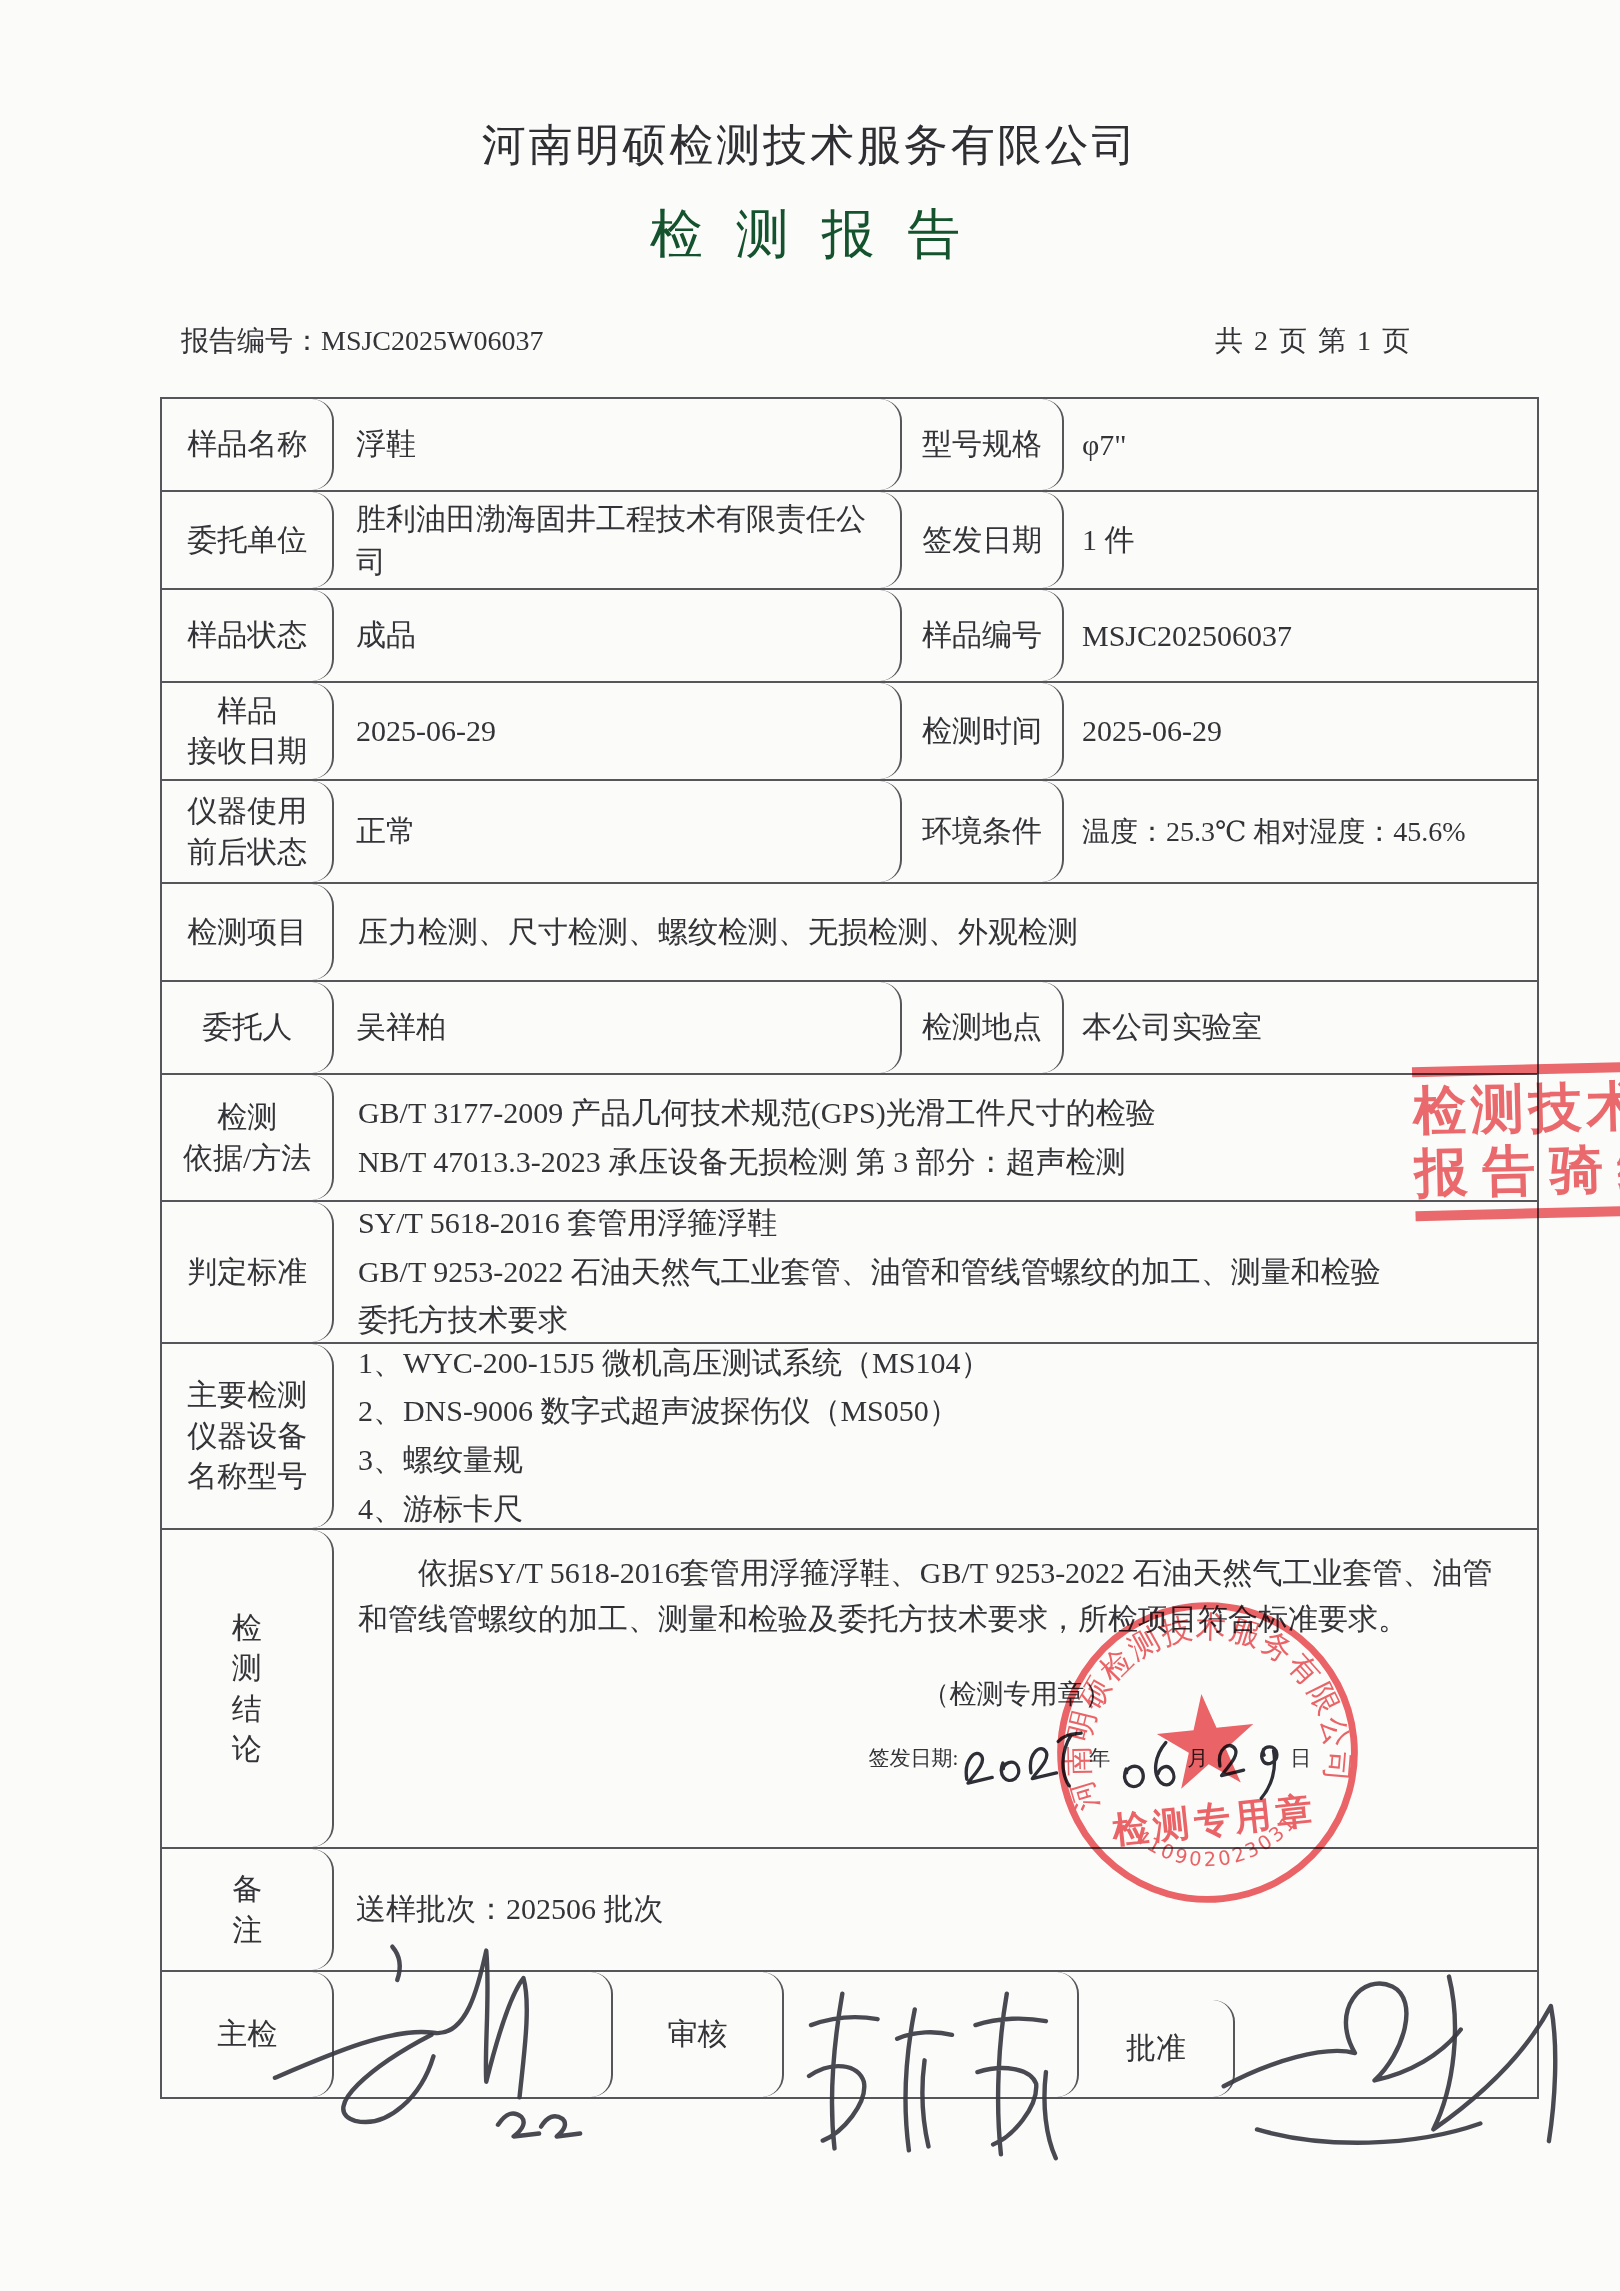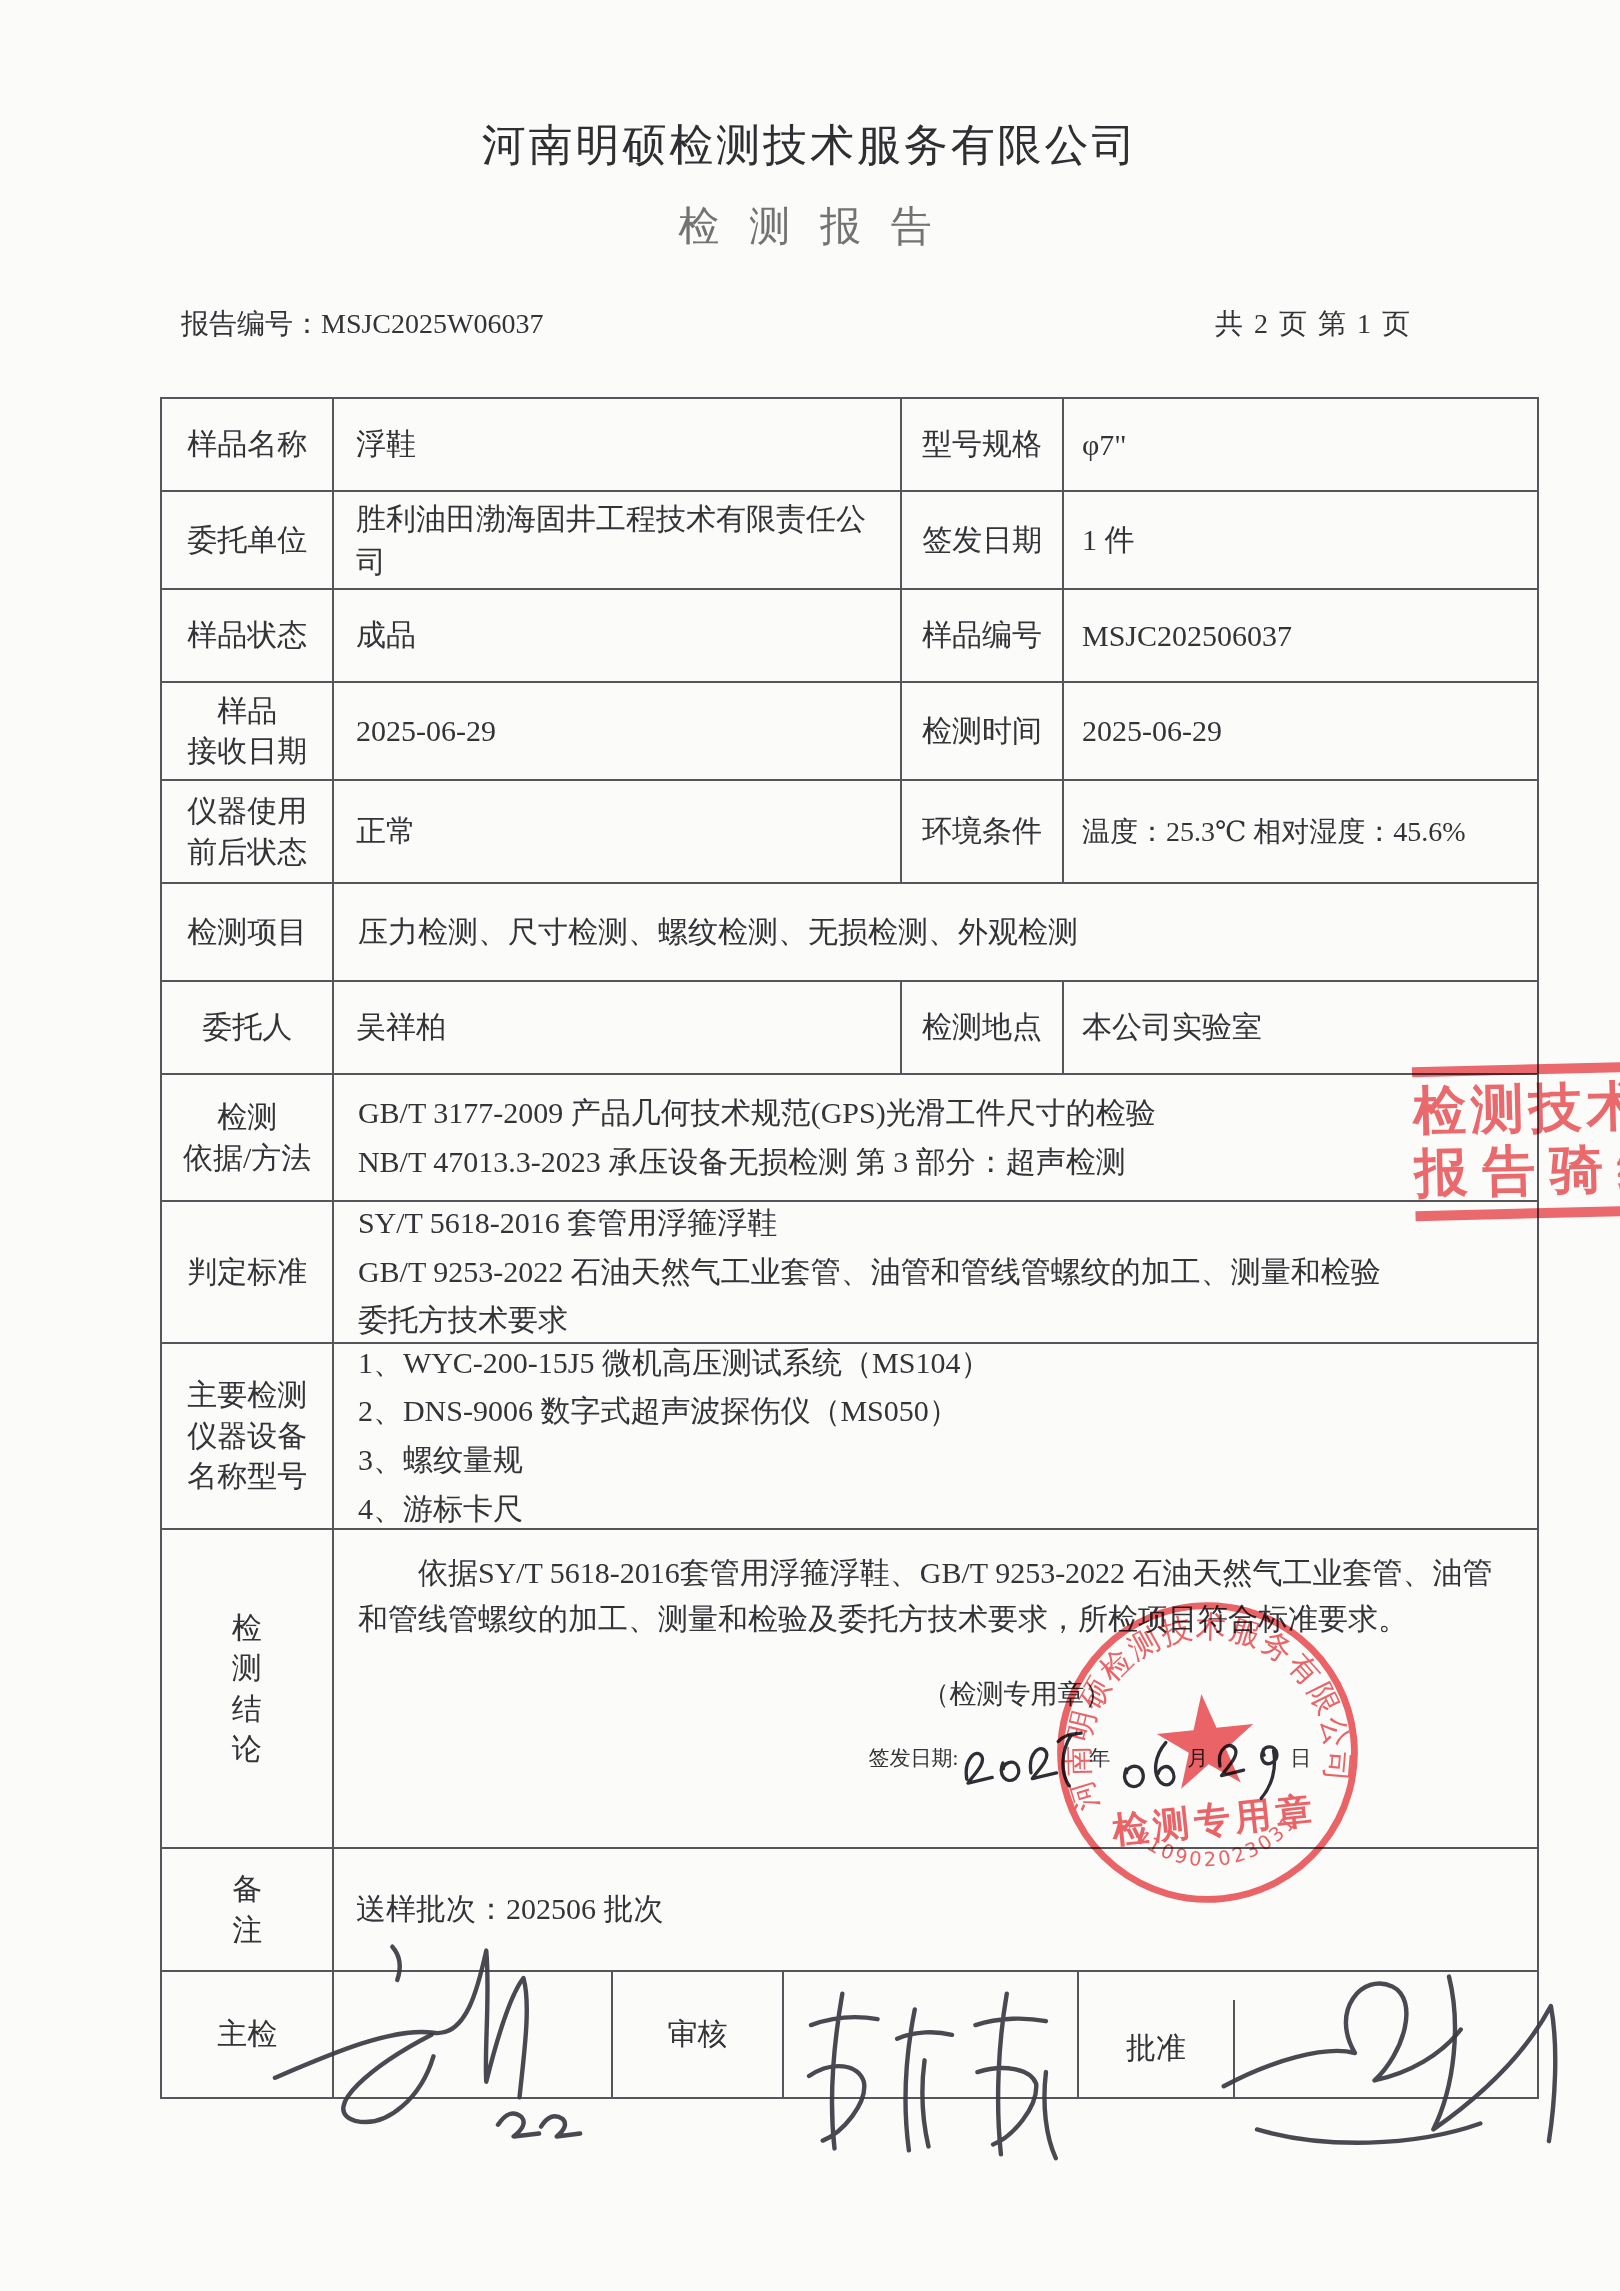--- a/index.html
+++ b/index.html
@@ -10,39 +10,39 @@
     font-family:"Liberation Serif","DejaVu Serif",serif;
     color:#333338;
   }
   .doc{position:absolute;inset:0;}
   .company-title{
     margin-top:116px;text-align:center;
     font-size:44px;letter-spacing:2.9px;color:#2e2e33;font-weight:500;
   }
   .doc-title{
     margin-top:23.5px;text-align:center;
-    font-size:41px;letter-spacing:9.8px;color:#737373;font-weight:500;
+    font-size:53px;letter-spacing:9.8px;color:#14532d;font-weight:500;
   }
   .meta-row{
     margin:51px 147px 0 181px;
     display:flex;justify-content:space-between;align-items:baseline;
     font-size:28px;
   }
   .meta-row .page-info{margin-right:61px;letter-spacing:2px;}
   
   .tbl{
     position:absolute;left:160px;top:397px;width:1379px;
     border:2.5px solid #55555a;box-sizing:border-box;
     font-size:30px;
   }
   .tr{display:flex;border-bottom:2px solid #55555a;box-sizing:border-box;}
   .tr:last-child{border-bottom:none;}
   .td{
     box-sizing:border-box;border-right:2px solid #55555a;
-    display:flex;align-items:center;
+    display:flex;align-items:center;border-radius:22px;
   }
   .td:last-child{border-right:none;}
   .lbl{
     justify-content:center;text-align:center;
     white-space:pre-line;line-height:1.35;
   }
   .val{padding-left:21.6px;white-space:nowrap;}
   .val.wrap{white-space:normal;line-height:1.45;padding-right:17.6px;}
   .c1{width:173px;}
   .c2{width:569px;}

